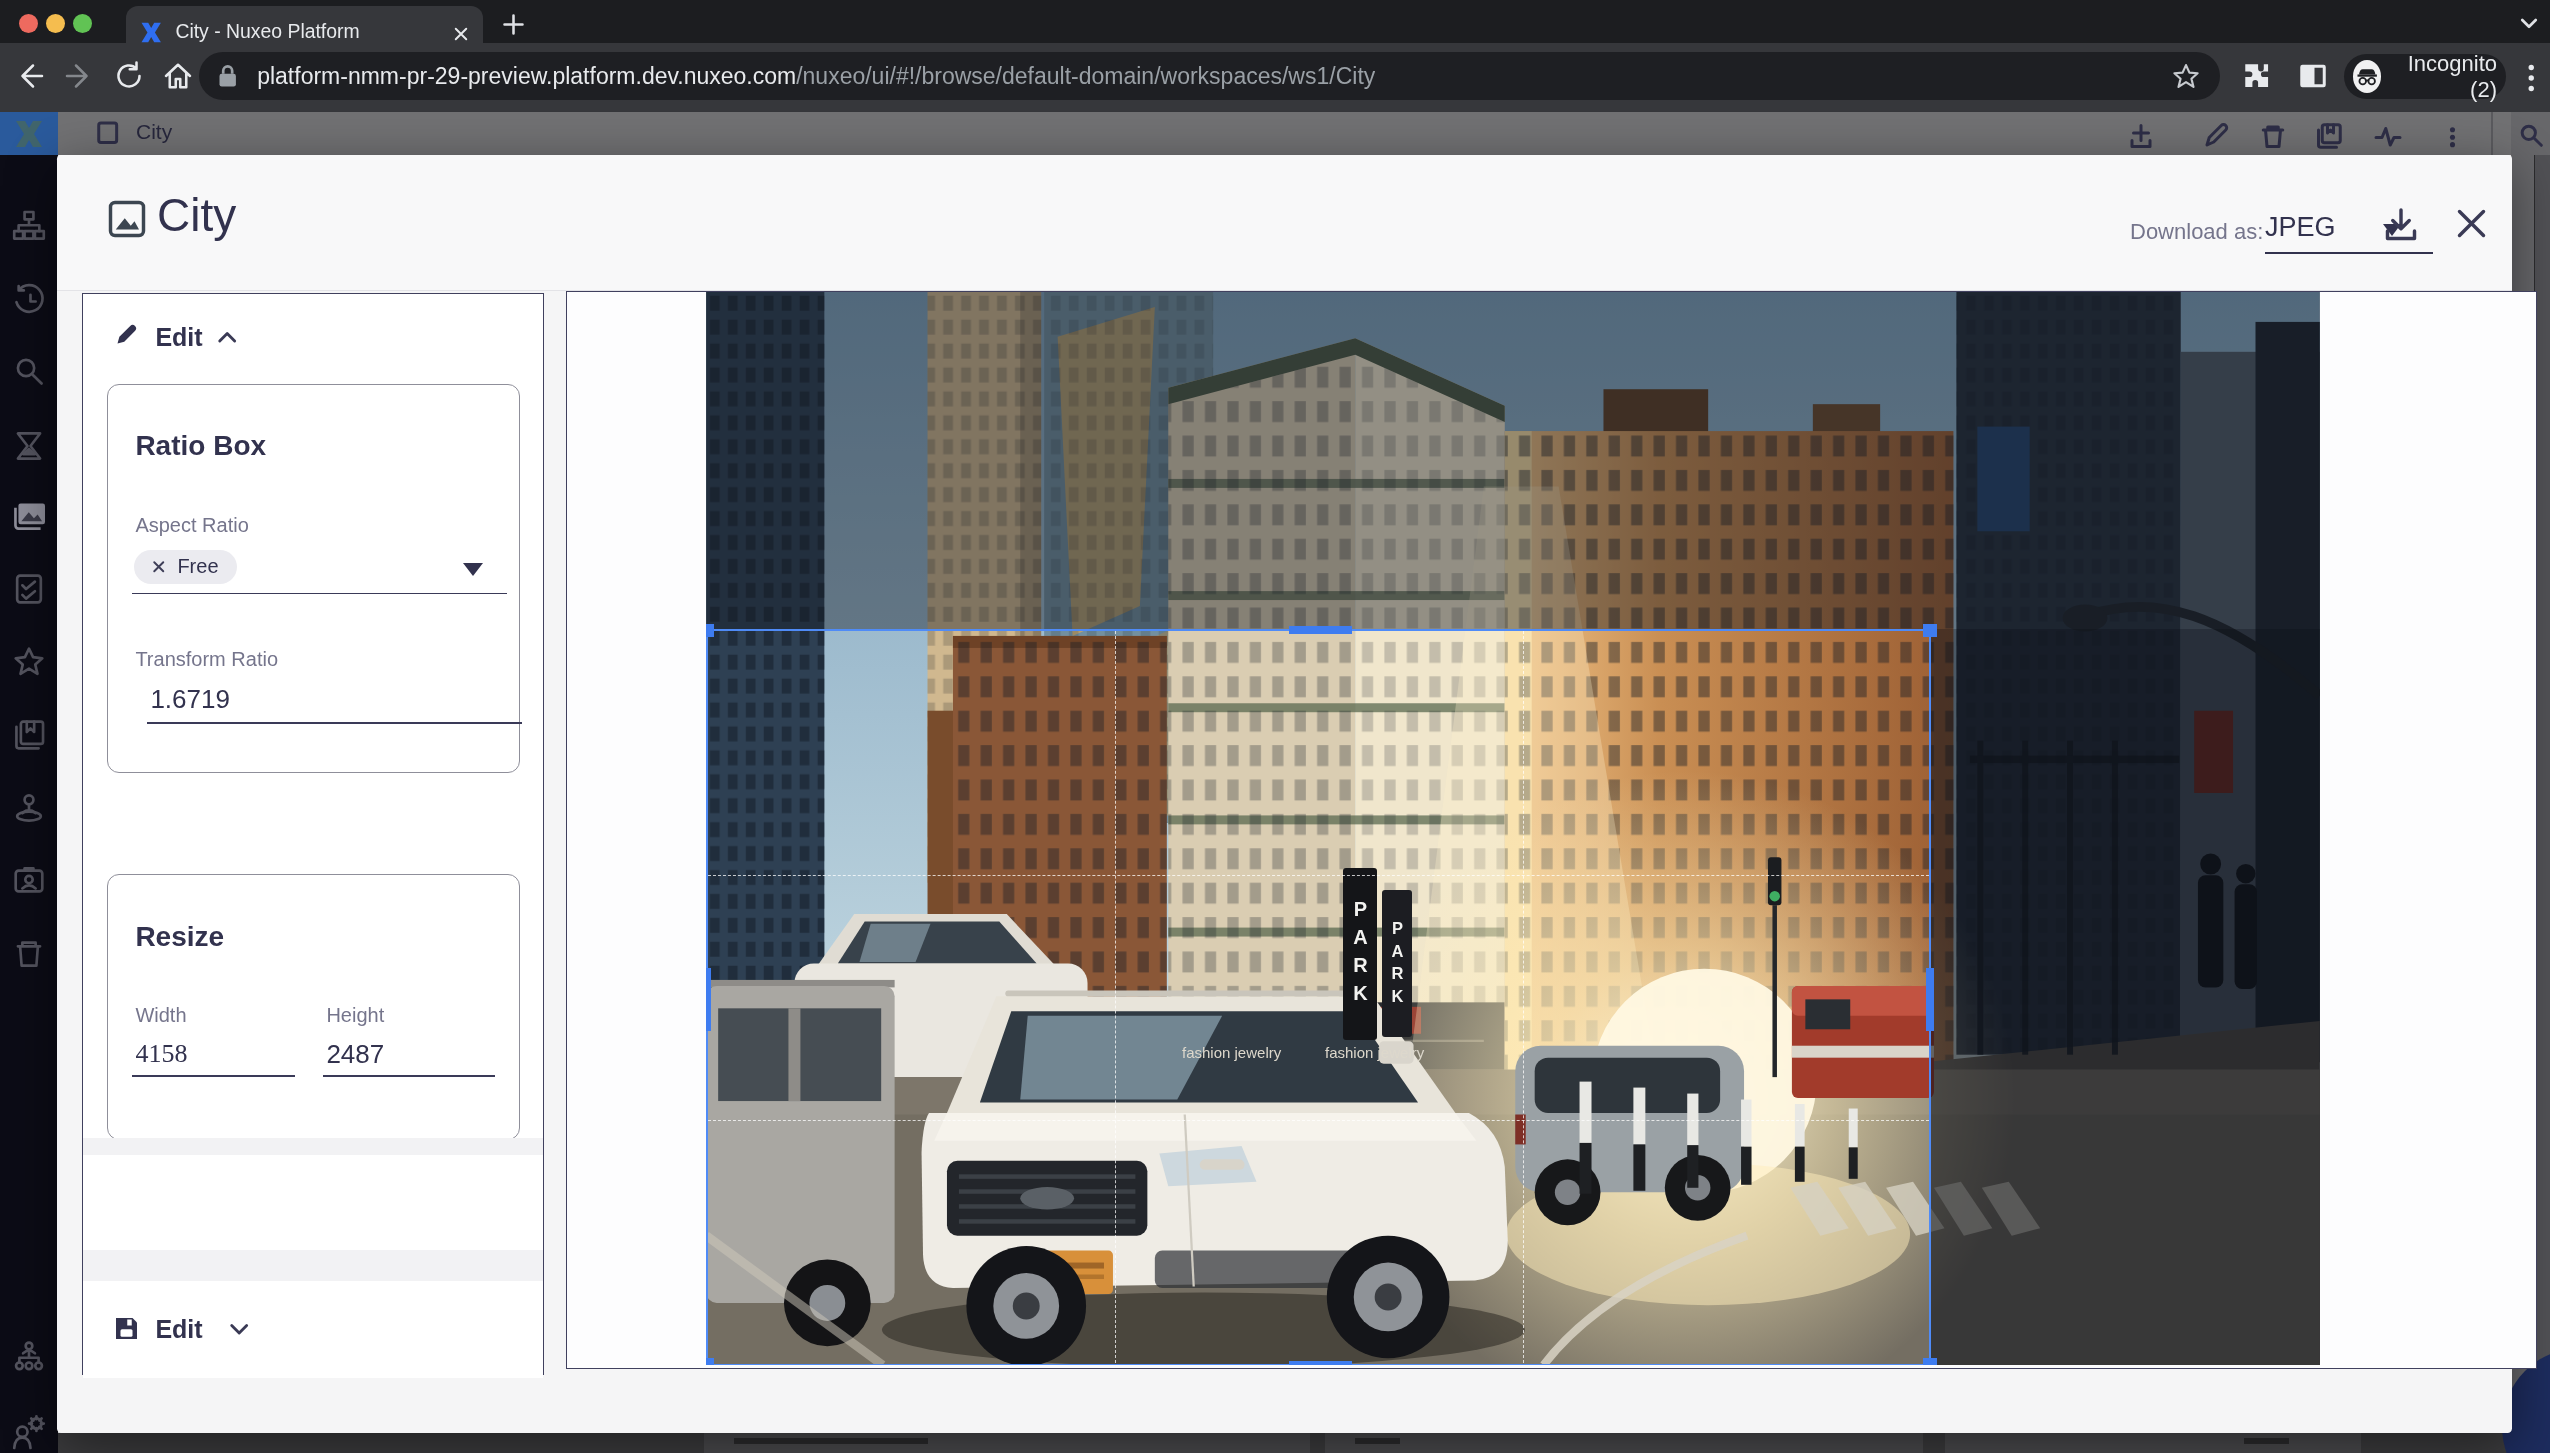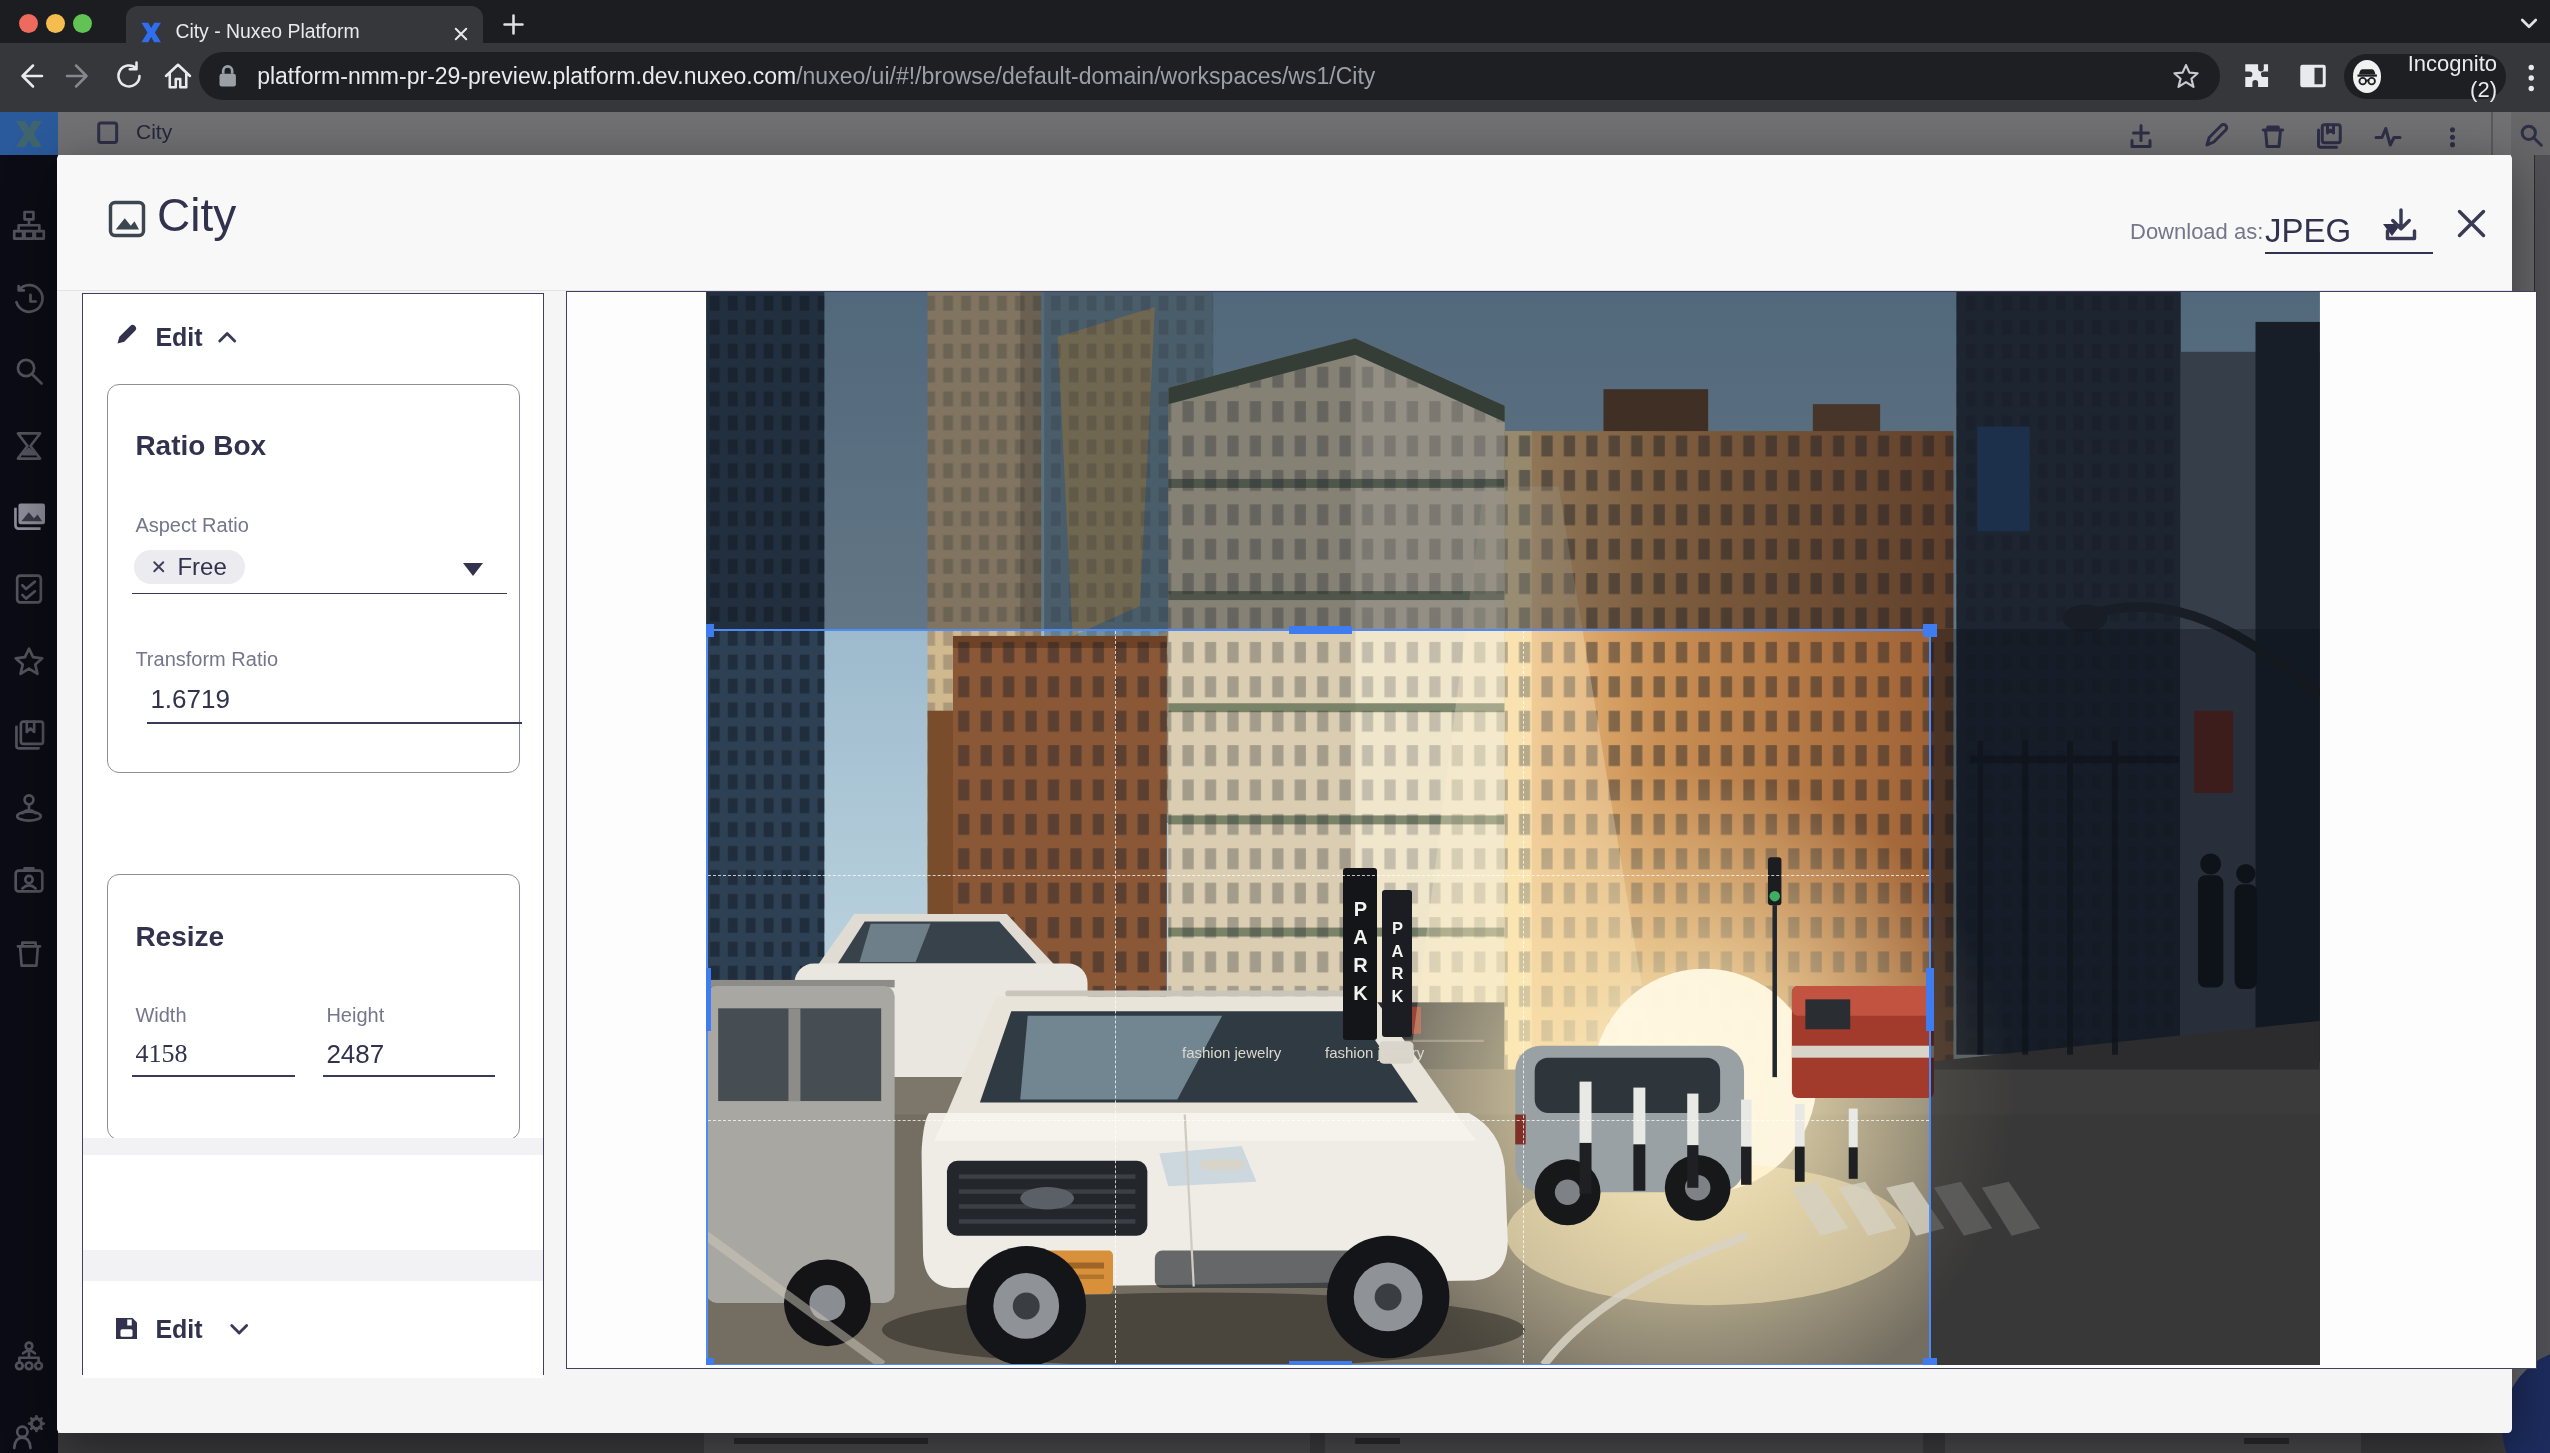--- a/index.html
+++ b/index.html
@@ -300,21 +300,21 @@
       <span style="position:absolute;left:49px;top:43px;">
         <svg width="42" height="42" viewBox="0 0 56 56">
             <rect x="6" y="6" width="44" height="44" rx="6" fill="none" stroke="#3c4651" stroke-width="4.6"></rect>
             <path d="M13 42 L25 27 L33 37 L38 31 L44 42 Z" fill="#3c4651"></path>
           </svg>
       </span>
       <span style="position:absolute;left:100px;top:33px;font-size:46px;color:#32324e;">City</span>
 
       <span class="lbl" style="position:absolute;left:2073px;top:64px;font-size:22px;">Download as:</span>
       <span style="position:absolute;left:2208px;top:57px;width:168px;height:42px;border-bottom:2.2px solid #32324e;">
-        <span style="position:absolute;left:0;top:0;font-size:33px;color:#32324e;">JPEG</span>
+        <span style="position:absolute;left:0;top:0;font-size:27px;color:#32324e;">JPEG</span>
         <span style="position:absolute;left:118px;top:12px;width:0;height:0;border-left:9.7px solid transparent;border-right:9.7px solid transparent;border-top:12px solid #32324e;"></span>
       </span>
       <span style="position:absolute;left:2323px;top:49px;">
         <svg width="42" height="42" viewBox="0 0 56 56" class="navyic" style="stroke-width:4.6;">
             <path d="M28 8 V32 M17 22 L28 33 L39 22"></path>
             <path d="M10 36 V46 H46 V36"></path>
           </svg>
       </span>
       <span style="position:absolute;left:2395px;top:49px;">
         <svg width="39" height="39" viewBox="0 0 52 52" class="navyic" style="stroke-width:4.6;">
@@ -342,21 +342,21 @@
       <div class="card" style="position:absolute;left:24px;top:90px;width:413px;height:389px;">
         <span class="cardtitle" style="position:absolute;left:27px;top:45px;">Ratio Box</span>
         <span class="lbl" style="position:absolute;left:27px;top:129px;">Aspect Ratio</span>
         <div style="position:absolute;left:24px;top:160px;width:375px;height:49px;border-bottom:1.5px solid #3a3a58;">
           <span style="position:absolute;left:1.5px;top:4.5px;height:34px;border-radius:17px;background:#ebebf0;display:flex;align-items:center;padding:0 18px;">
             <span style="margin-right:12px;">
               <svg width="13.5" height="13.5" viewBox="0 0 18 18">
                   <path d="M3 3 L15 15 M15 3 L3 15" stroke="#3f3f58" stroke-width="2.6" stroke-linecap="round"></path>
                 </svg>
             </span>
-            <span style="font-size:24px;color:#32324e;">Free</span>
+            <span style="font-size:20px;color:#32324e;">Free</span>
           </span>
           <span style="position:absolute;left:331px;top:18px;width:0;height:0;border-left:10.5px solid transparent;border-right:10.5px solid transparent;border-top:13.5px solid #32324e;"></span>
         </div>
         <span class="lbl" style="position:absolute;left:27px;top:263px;">Transform Ratio</span>
         <div style="position:absolute;left:24px;top:293px;width:375px;height:46px;border-bottom:2.2px solid #3a3a58;margin-left:15px;">
           <span class="val" style="position:absolute;left:3px;top:6px;">1.6719</span>
         </div>
       </div>
 
       <div class="card" style="position:absolute;left:24px;top:580px;width:413px;height:266px;">

